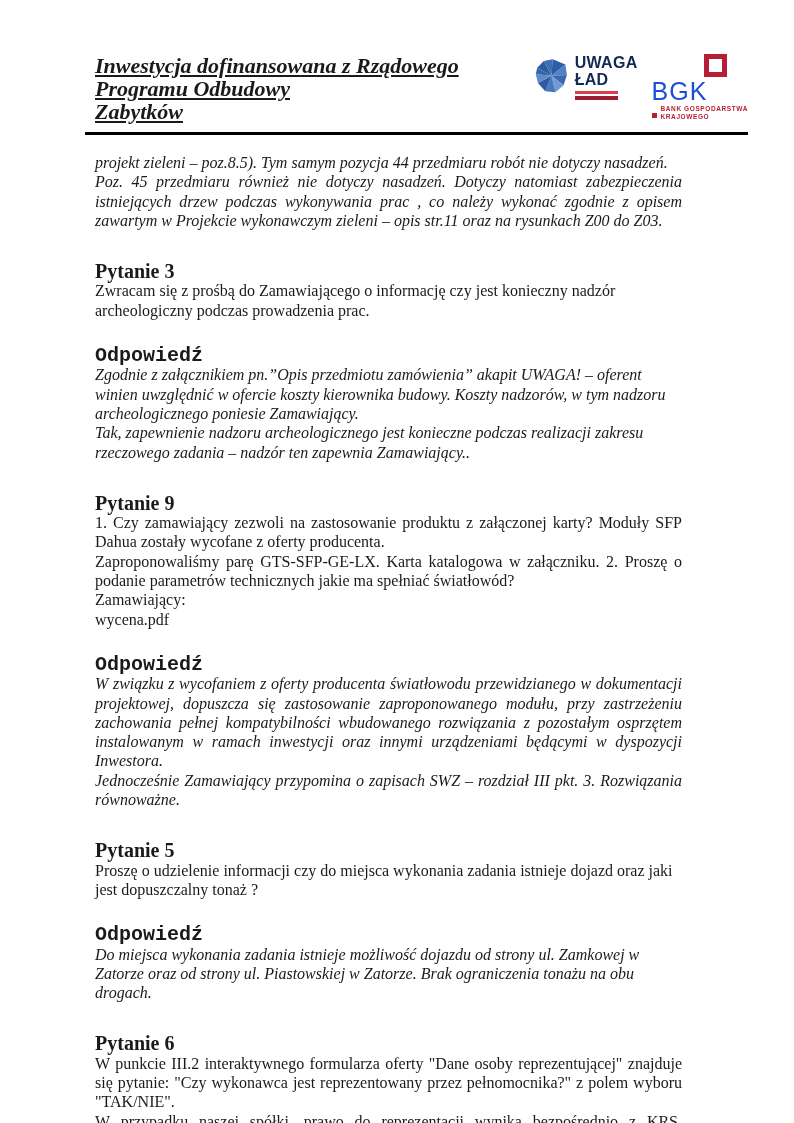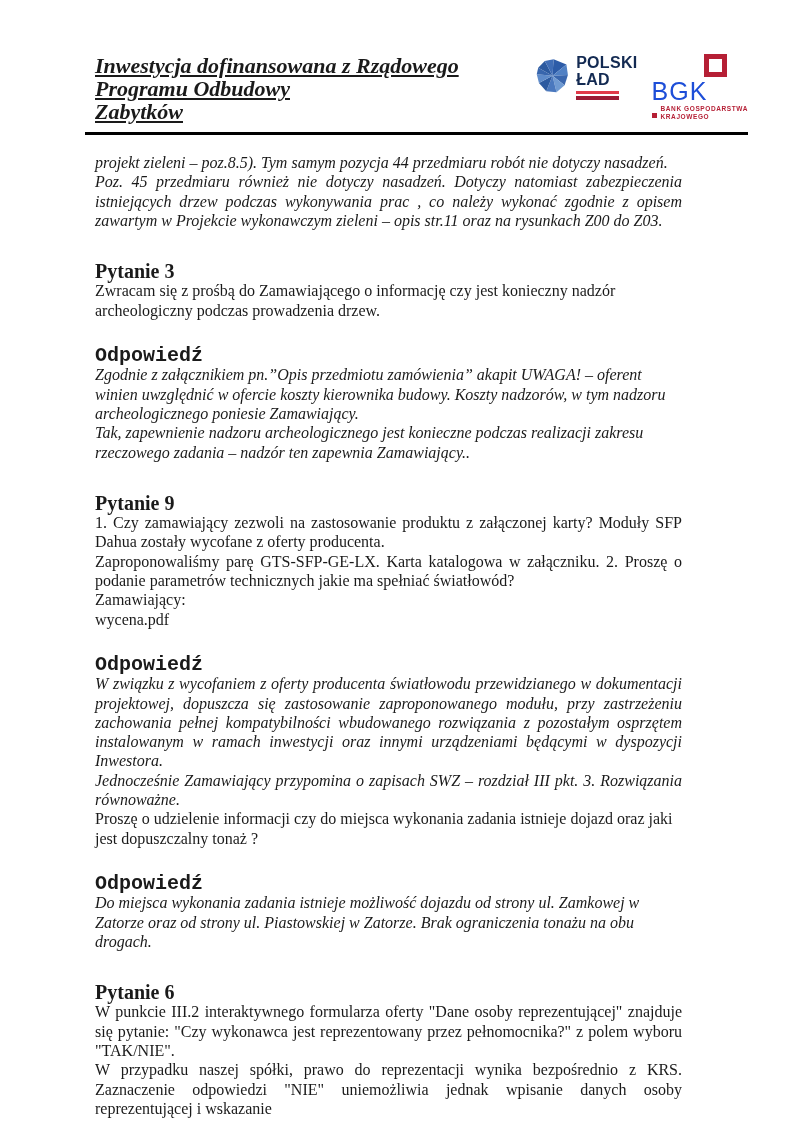--- a/index.html
+++ b/index.html
@@ -54,21 +54,21 @@
           <polygon points="48,3 83,17 45,48" fill="#2d5ca8"></polygon>
           <polygon points="83,17 87,46 45,48" fill="#5181c4"></polygon>
           <polygon points="87,46 78,74 45,48" fill="#3a67ae"></polygon>
           <polygon points="78,74 56,93 45,48" fill="#6f9ad2"></polygon>
           <polygon points="56,93 28,90 45,48" fill="#4a78be"></polygon>
           <polygon points="28,90 8,68 45,48" fill="#2c5aa0"></polygon>
           <polygon points="8,68 2,44 45,48" fill="#5e8bca"></polygon>
           <polygon points="2,44 6,26 45,48" fill="#3866ad"></polygon>
         </svg>
         <div class="pl-text">
-          <div class="pl-word">POLSKI</div>
+          <div class="pl-word">UWAGA</div>
           <div class="pl-word">ŁAD</div>
           <div class="pl-stripes">
             <div class="stripe-red"></div>
             <div class="stripe-gap"></div>
             <div class="stripe-dark"></div>
           </div>
         </div>
       </div>
       <div class="bgk-logo">
         <div class="bgk-square"></div>
@@ -83,21 +83,21 @@
   </div>
   <div class="divider"></div>
 
   <div class="content">
 
     <p class="italic">projekt zieleni – poz.8.5). Tym samym pozycja 44 przedmiaru robót nie dotyczy nasadzeń.</p>
     <p class="italic justify">Poz. 45 przedmiaru również nie dotyczy nasadzeń. Dotyczy natomiast zabezpieczenia istniejących drzew podczas wykonywania prac , co należy wykonać zgodnie z opisem zawartym w Projekcie wykonawczym zieleni – opis str.11 oraz na rysunkach Z00 do Z03.</p>
 
     <section>
       <h2 class="qa-heading">Pytanie 3</h2>
-      <p>Zwracam się z prośbą do Zamawiającego o informację czy jest konieczny nadzór archeologiczny podczas prowadzenia drzew.</p>
+      <p>Zwracam się z prośbą do Zamawiającego o informację czy jest konieczny nadzór archeologiczny podczas prowadzenia prac.</p>
     </section>
 
     <section>
       <h2 class="qa-heading tight">Odpowiedź</h2>
       <p class="italic">Zgodnie z załącznikiem pn.”Opis przedmiotu zamówienia” akapit UWAGA! – oferent winien uwzględnić w ofercie koszty kierownika budowy. Koszty nadzorów, w tym nadzoru archeologicznego poniesie Zamawiający.</p>
       <p class="italic">Tak, zapewnienie nadzoru archeologicznego jest konieczne podczas realizacji zakresu rzeczowego zadania – nadzór ten zapewnia Zamawiający..</p>
     </section>
 
     <section>
       <h2 class="qa-heading">Pytanie 9</h2>
@@ -107,20 +107,21 @@
       <p>wycena.pdf</p>
     </section>
 
     <section>
       <h2 class="qa-heading tight">Odpowiedź</h2>
       <p class="italic justify">W związku z wycofaniem z oferty producenta światłowodu przewidzianego w dokumentacji projektowej, dopuszcza się zastosowanie zaproponowanego modułu, przy zastrzeżeniu zachowania pełnej kompatybilności wbudowanego rozwiązania z pozostałym osprzętem instalowanym w ramach inwestycji oraz innymi urządzeniami będącymi w dyspozycji Inwestora.</p>
       <p class="italic justify">Jednocześnie Zamawiający przypomina o zapisach SWZ – rozdział III pkt. 3. Rozwiązania równoważne.</p>
     </section>
 
     <section>
+      <h2 class="qa-heading">Pytanie 5</h2>
       <p>Proszę o udzielenie informacji czy do miejsca wykonania zadania istnieje dojazd oraz jaki jest dopuszczalny tonaż ?</p>
     </section>
 
     <section>
       <h2 class="qa-heading tight">Odpowiedź</h2>
       <p class="italic">Do miejsca wykonania zadania istnieje możliwość dojazdu od strony ul. Zamkowej w Zatorze oraz od strony ul. Piastowskiej w Zatorze. Brak ograniczenia tonażu na obu drogach.</p>
     </section>
 
     <section>
       <h2 class="qa-heading">Pytanie 6</h2>

